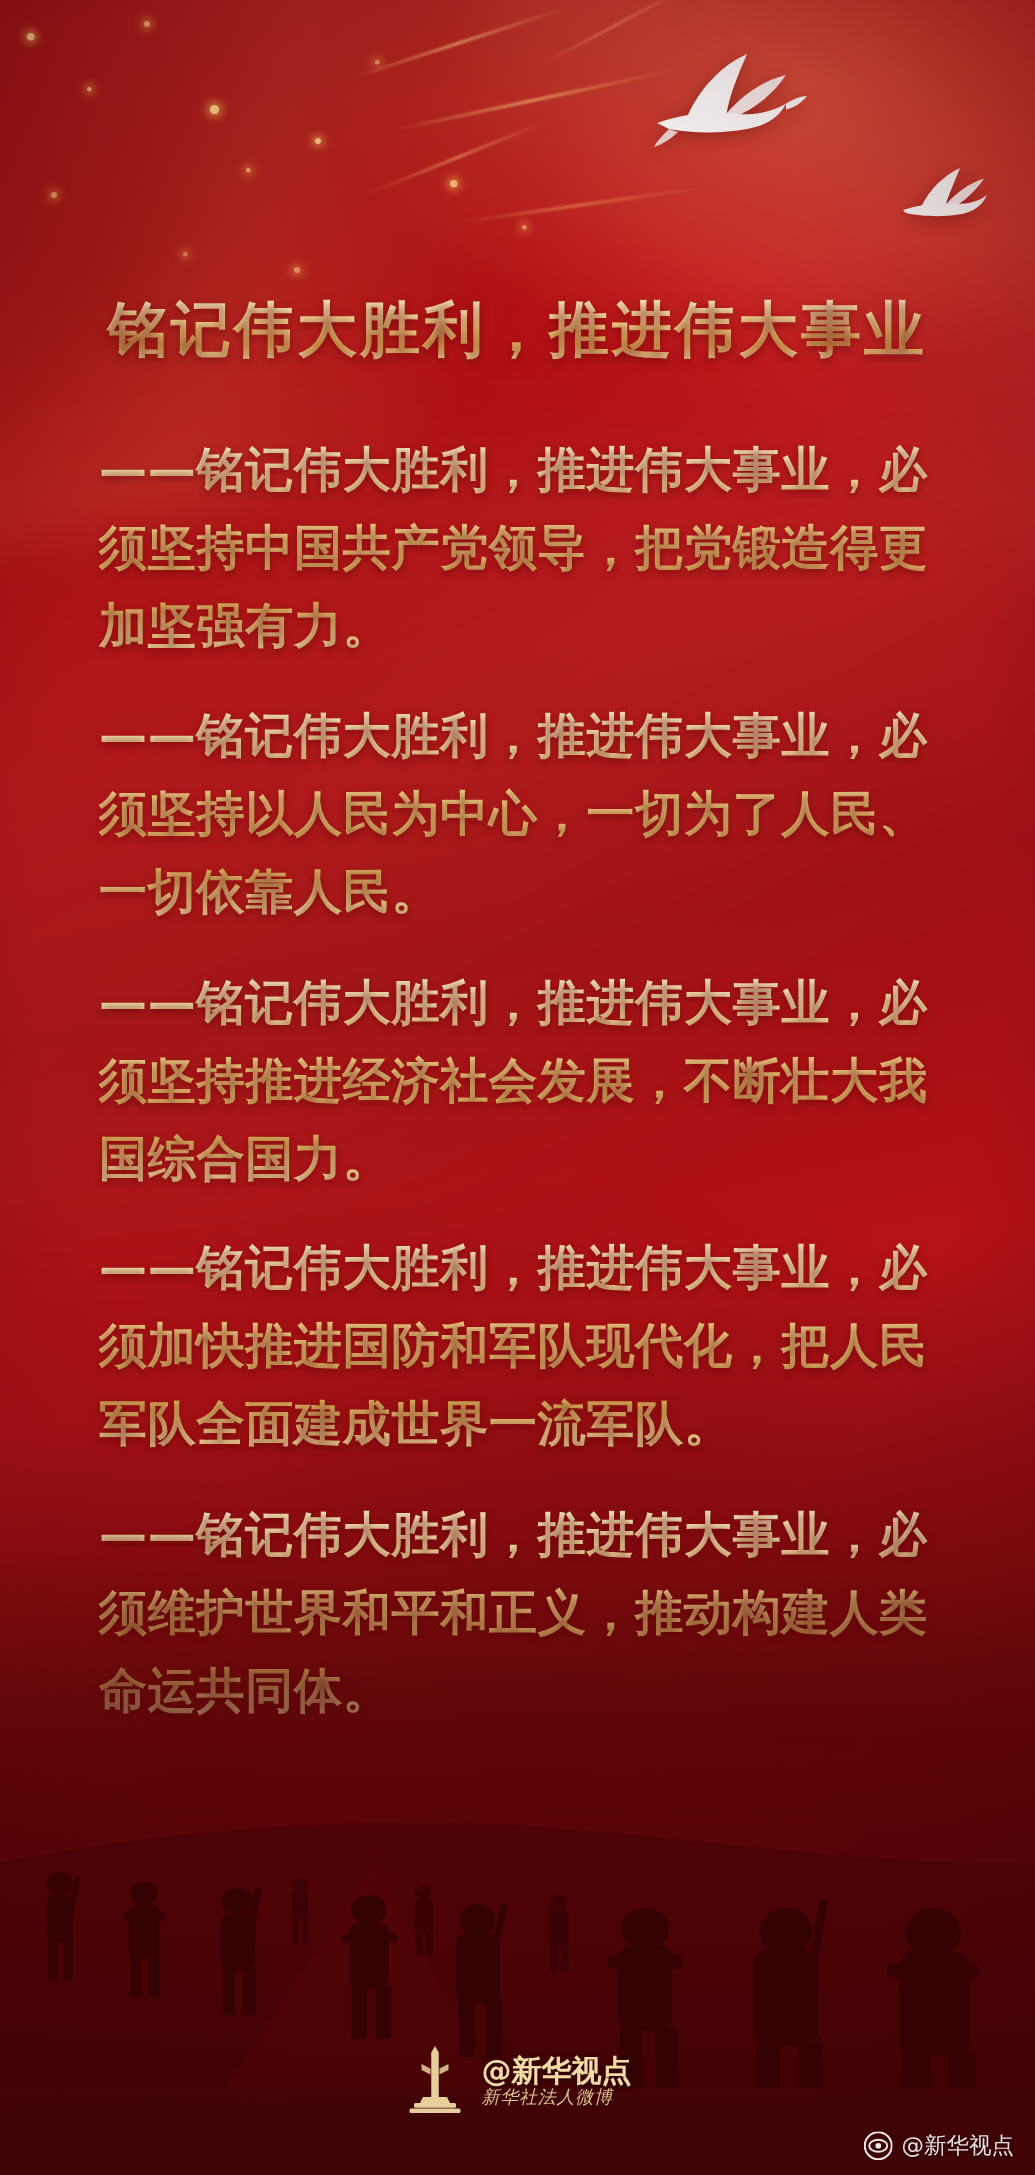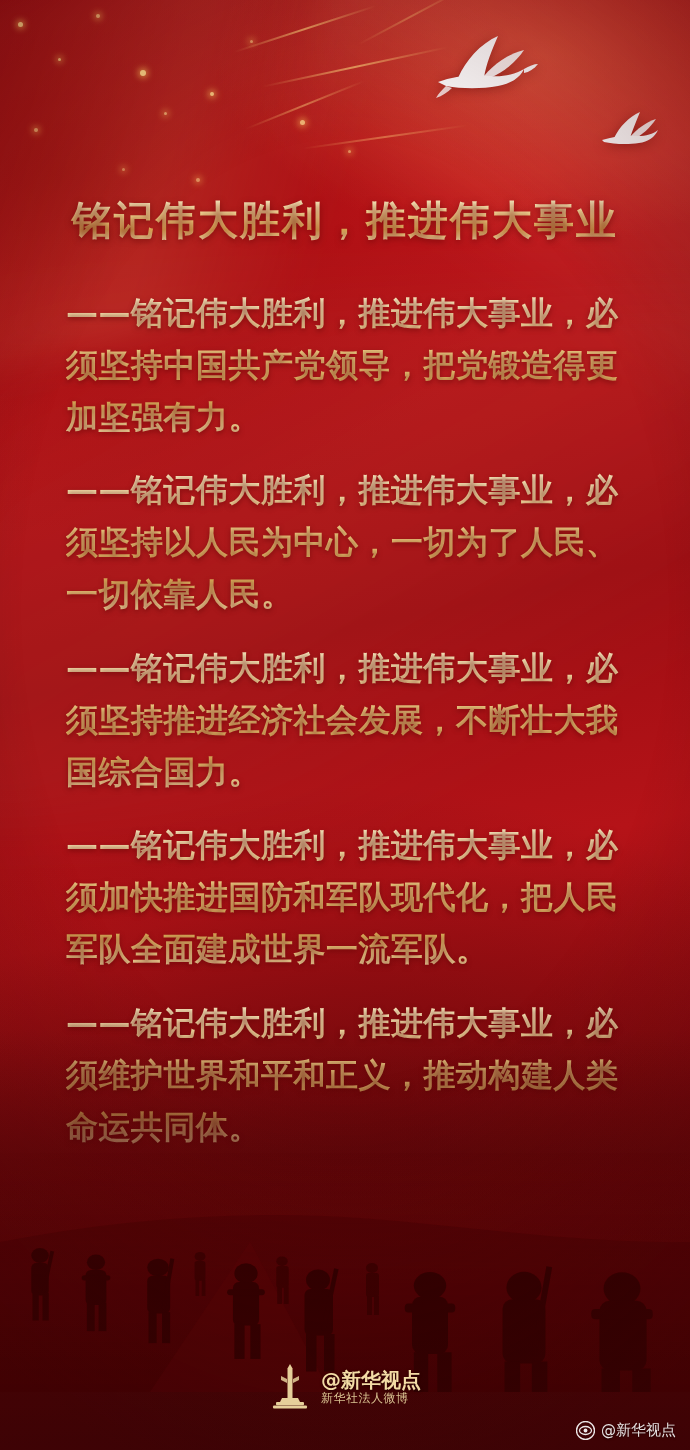--- a/index.html
+++ b/index.html
@@ -114,20 +114,21 @@
   .footer-mark { width:42px; height:46px; }
   .footer-text { display:flex; flex-direction:column; align-items:flex-start; line-height:1.15; }
   .footer-main {
     font-size:20px; font-weight:700; color:#f3dba5;
     font-family:"DejaVu Sans","Liberation Sans",sans-serif;
     text-shadow:0 1px 3px rgba(0,0,0,.5);
   }
   .footer-sub {
     font-size:12px; color:#d9c291; letter-spacing:.5px;
     font-family:"DejaVu Sans","Liberation Sans",sans-serif;
+    font-style:italic;
   }
 
   
   .watermark {
     position:absolute; right:14px; bottom:10px;
     display:flex; align-items:center; gap:6px;
     font-size:15px; color:rgba(255,255,255,.88);
     font-family:"DejaVu Sans","Liberation Sans",sans-serif;
     text-shadow:0 1px 2px rgba(0,0,0,.55);
   }

